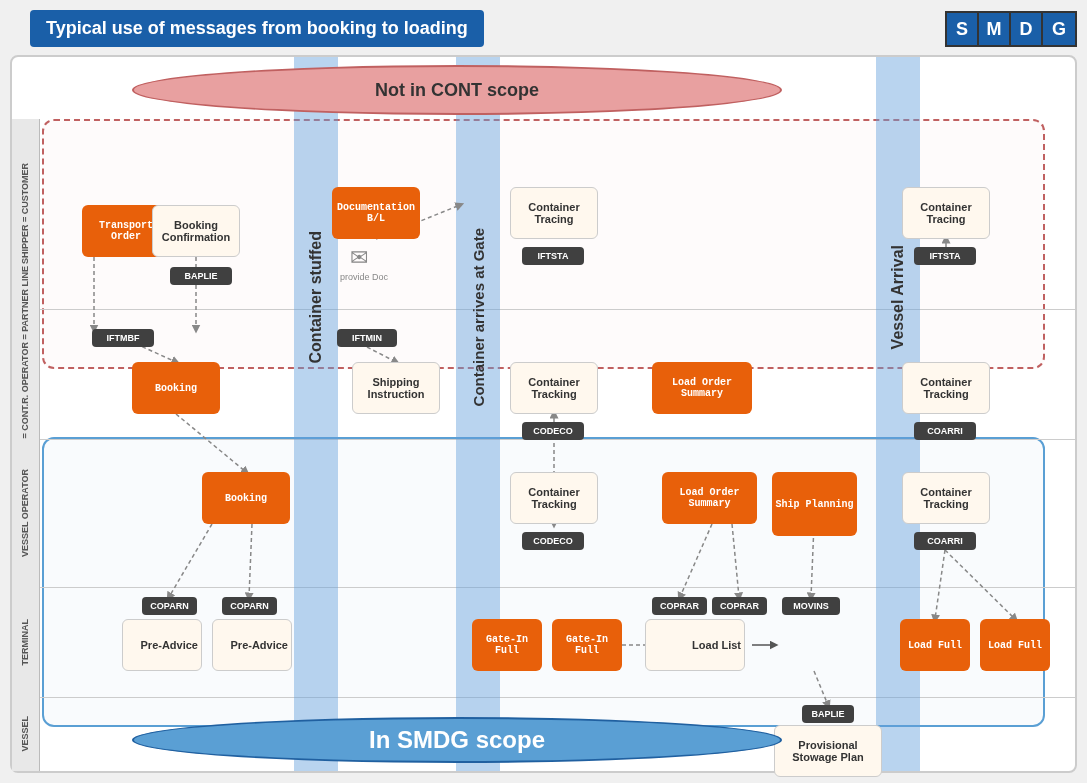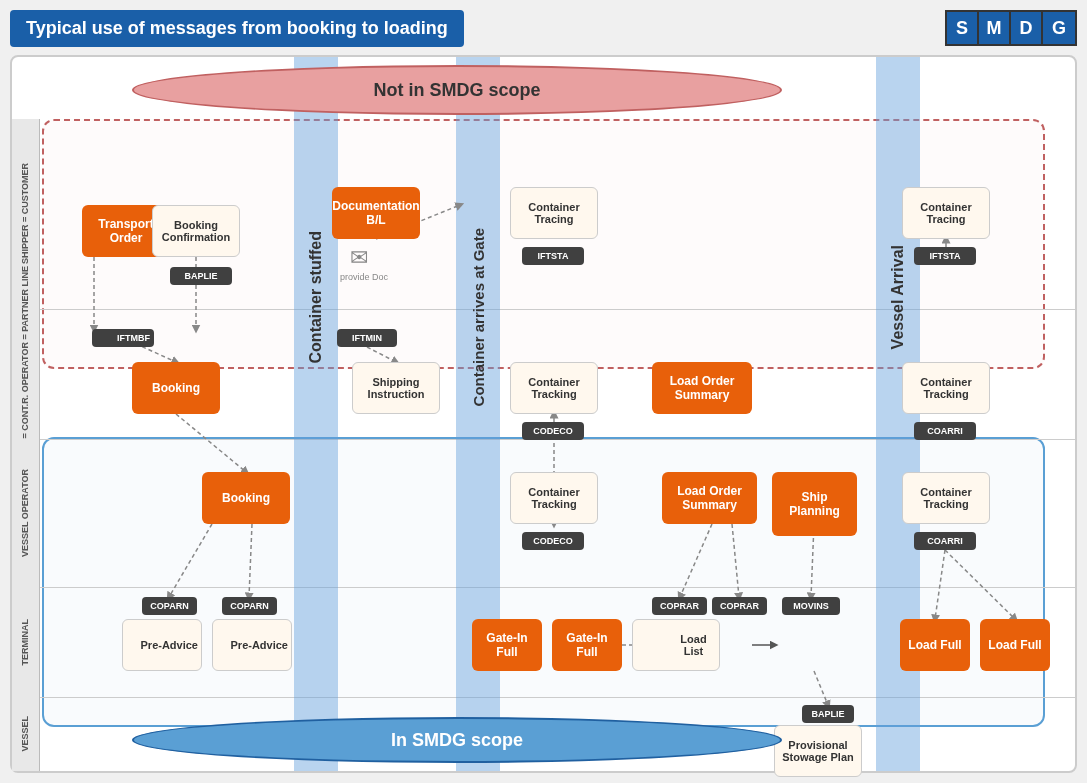--- a/index.html
+++ b/index.html
@@ -17,22 +17,23 @@
       height: 783px;
       background: #f0f0f0;
       position: relative;
       padding: 10px;
     }
 
     
     .header {
       display: flex;
       justify-content: space-between;
-      align-items: flex-start;
+      align-items: center;
       margin-bottom: 8px;
+      margin-left: 20px;
     }
 
     .title-box {
       background: #1a5fa8;
       color: #fff;
       font-size: 18px;
       font-weight: bold;
       padding: 8px 16px;
       border-radius: 4px;
     }
@@ -92,21 +93,21 @@
       bottom: 8px;
       left: 120px;
       width: 650px;
       height: 46px;
       background: #5a9fd4;
       border: 2px solid #2060a0;
       border-radius: 50%;
       display: flex;
       align-items: center;
       justify-content: center;
-      font-size: 18px;
+      font-size: 24px;
       font-weight: bold;
       color: #fff;
       z-index: 10;
     }
 
     
     .stripe-stuffed {
       position: absolute;
       left: 282px;
       top: 0;
@@ -231,24 +232,25 @@
     
     .box-orange {
       position: absolute;
       background: #e8600a;
       color: white;
       border-radius: 6px;
       display: flex;
       align-items: center;
       justify-content: center;
       text-align: center;
-      font-size: 12px;
+      font-size: 10px;
       font-weight: bold;
       padding: 3px;
       z-index: 6;
+      font-family: Liberation Mono, monospace;
     }
 
     
     .box-cream {
       position: absolute;
       background: #fff8ee;
       color: #333;
       border: 1.5px solid #ccc;
       border-radius: 6px;
       display: flex;
@@ -346,21 +348,21 @@
     </div>
   </div>
 
   <div class="diagram">
 
     <div class="not-scope-region"></div>
 
     <div class="in-scope-region"></div>
 
     <div class="not-smdg-ellipse">
-      <span>Not in SMDG scope</span>
+      <span>Not in CONT scope</span>
     </div>
 
     <div class="in-smdg-ellipse">
       <span>In SMDG scope</span>
     </div>
 
     <div class="stripe-stuffed"></div>
     <div class="stripe-stuffed-label">
       <span>Container stuffed</span>
     </div>
@@ -426,21 +428,21 @@
     </div>
 
     <div class="box-cream" style="left:890px; top:130px; width:88px; height:52px;">
       <span>Container Tracing</span>
     </div>
 
     <div class="box-gray" style="left:902px; top:190px; width:62px; height:18px;">
       <span>IFTSTA</span>
     </div>
 
-    <div class="box-gray" style="left:80px; top:272px; width:62px; height:18px;justify-content:flex-end;">
+    <div class="box-gray" style="left:80px; top:272px; width:62px; height:18px;">
       <span>IFTMBF</span>
     </div>
 
     <div class="box-gray" style="left:325px; top:272px; width:60px; height:18px;">
       <span>IFTMIN</span>
     </div>
 
     <div class="box-orange" style="left:120px; top:305px; width:88px; height:52px;">
       <span>Booking</span>
     </div>
@@ -514,21 +516,21 @@
     </div>
 
     <div class="box-orange" style="left:460px; top:562px; width:70px; height:52px;">
       <span>Gate-In Full</span>
     </div>
 
     <div class="box-orange" style="left:540px; top:562px; width:70px; height:52px;">
       <span>Gate-In Full</span>
     </div>
 
-    <div class="box-cream" style="left:620px; top:562px; width:88px; height:52px;padding-left:38px;">
+    <div class="box-cream" style="left:633px; top:562px; width:100px; height:52px;padding-left:38px;">
       <span>Load List</span>
     </div>
 
     <div class="box-gray" style="left:640px; top:540px; width:55px; height:18px;">
       <span>COPRAR</span>
     </div>
 
     <div class="box-gray" style="left:700px; top:540px; width:55px; height:18px;">
       <span>COPRAR</span>
     </div>
@@ -543,21 +545,21 @@
     </div>
 
     <div class="box-orange" style="left:968px; top:562px; width:70px; height:52px;">
       <span>Load Full</span>
     </div>
 
     <div class="box-gray" style="left:790px; top:648px; width:52px; height:18px;">
       <span>BAPLIE</span>
     </div>
 
-    <div class="box-cream" style="left:762px; top:668px; width:88px; height:52px;">
+    <div class="box-cream" style="left:762px; top:668px; width:108px; height:52px;">
       <span>Provisional Stowage Plan</span>
     </div>
 
     <svg class="arrow-svg" xmlns="http://www.w3.org/2000/svg">
       <defs>
         <marker id="arrowhead" markerWidth="6" markerHeight="6" refX="3" refY="3" orient="auto">
           <path d="M0,0 L0,6 L6,3 z" fill="#888"></path>
         </marker>
         <marker id="arrowhead-dark" markerWidth="6" markerHeight="6" refX="3" refY="3" orient="auto">
           <path d="M0,0 L0,6 L6,3 z" fill="#555"></path>

